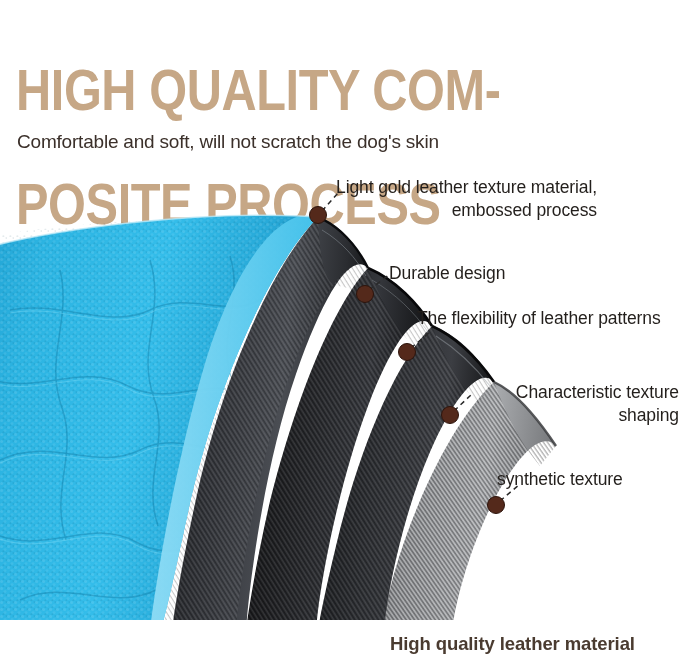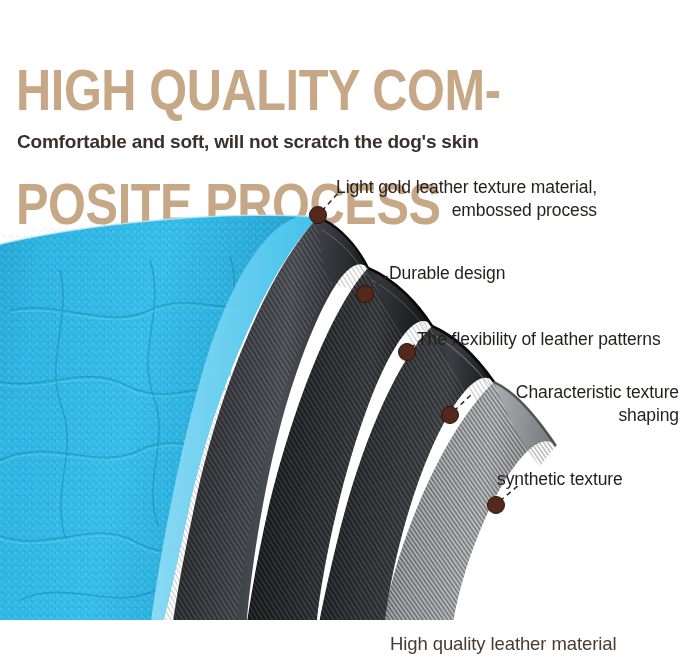--- a/index.html
+++ b/index.html
@@ -40,21 +40,21 @@
     text-transform: uppercase;
   }
   .headline .hl-line { display: block; }
 
   .subtitle {
     position: absolute;
     left: 17px;
     top: 131px;
     color: #3b302a;
     font-size: 19px;
-    font-weight: 700;
+    font-weight: 400;
     letter-spacing: -0.2px;
     white-space: nowrap;
   }
 
   
   .illustration {
     position: absolute;
     left: 0;
     top: 160px;
     width: 679px;
@@ -83,31 +83,31 @@
     position: absolute;
     color: #231f1c;
     font-size: 17.5px;
     line-height: 23px;
     letter-spacing: -0.1px;
     white-space: pre-line;
     pointer-events: auto;
   }
   .cl-1 { left: 336px; top: 176px; }
   .cl-2 { left: 389px; top: 262px; }
-  .cl-3 { left: 417px; top: 328px; }
+  .cl-3 { left: 417px; top: 307px; }
   .cl-4 { left: 452px; top: 381px; }
   .cl-5 { left: 497px; top: 468px; }
 
   .footer-note {
     position: absolute;
     left: 390px;
     top: 633px;
     color: #4a3b30;
     font-size: 18.5px;
-    font-weight: 400;
+    font-weight: 700;
     letter-spacing: -0.1px;
     white-space: nowrap;
   }
 </style>
 </head>
 <body>
 
 <div id="page">
 
   <div class="headline">

